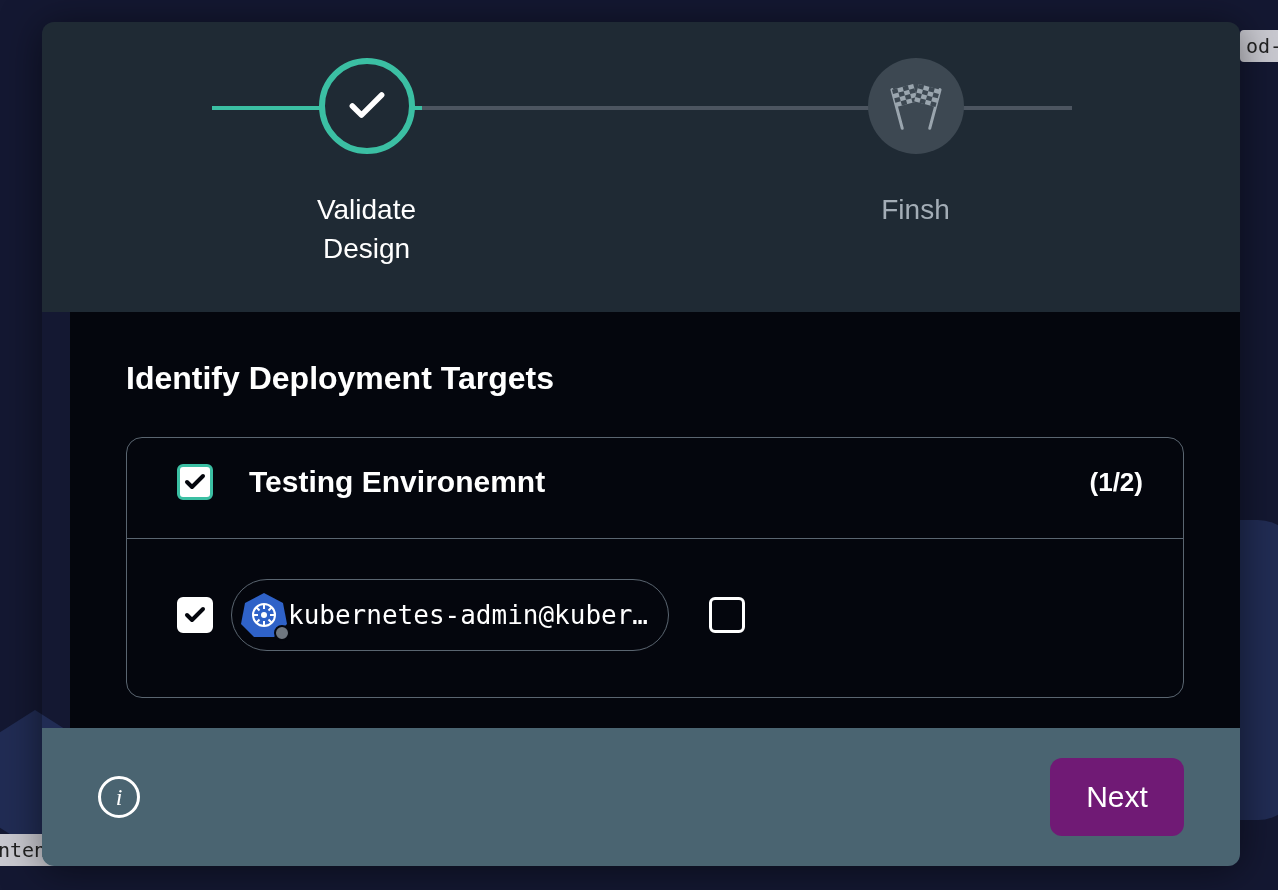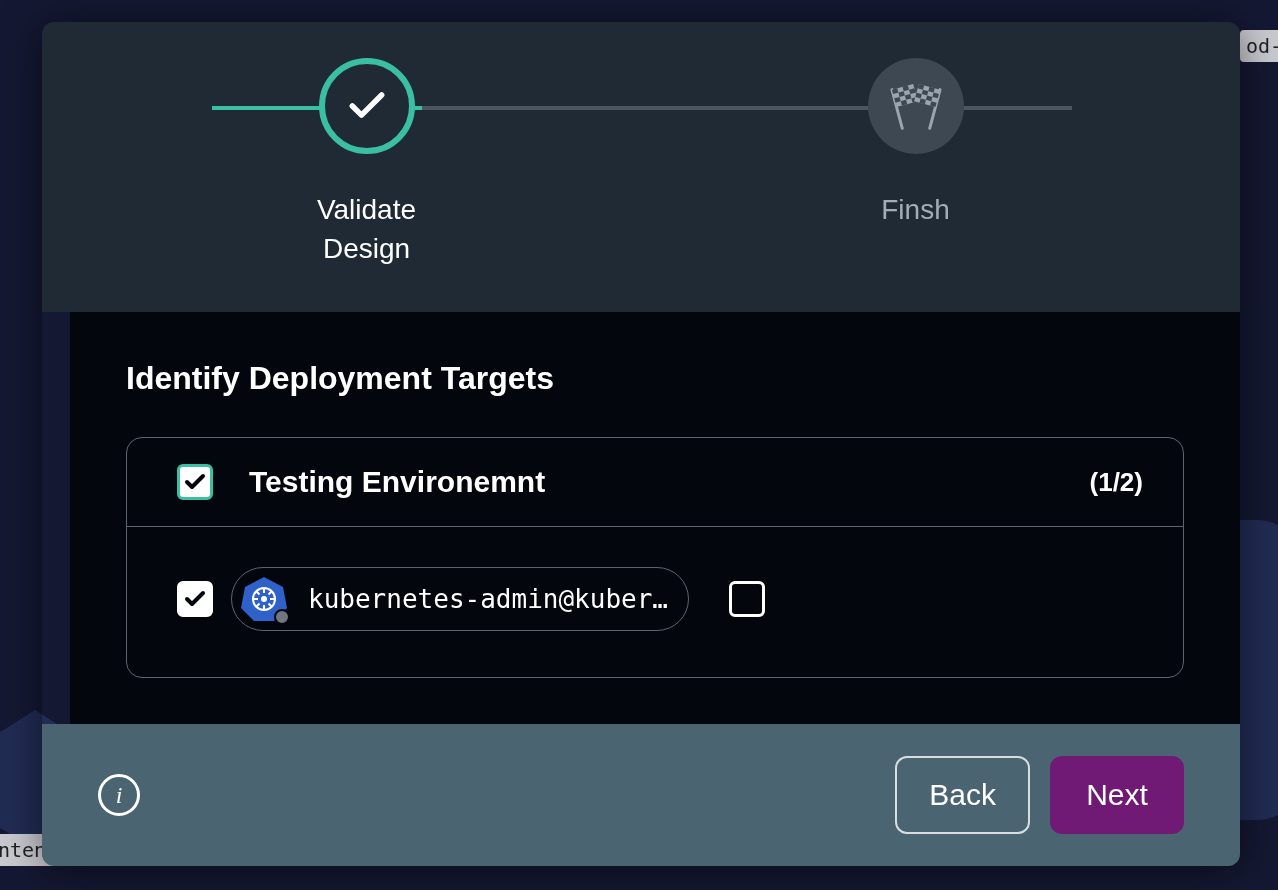--- a/index.html
+++ b/index.html
@@ -126,21 +126,21 @@
     margin-bottom: 40px;
   }
   .env-group {
     border: 1px solid #5a6570;
     border-radius: 16px;
     padding: 0;
   }
   .env-header {
     display: flex;
     align-items: center;
-    padding: 26px 40px 26px 50px;
+    padding: 26px 40px 38px 50px;
     border-bottom: 1px solid #5a6570;
     gap: 36px;
   }
   .env-header .title {
     font-size: 30px;
     font-weight: 700;
     flex: 1;
   }
   .env-header .count {
     font-size: 26px;
@@ -175,25 +175,25 @@
   .checkbox.checked {
     background: #fff;
   }
   .checkbox.checked.checkbox-env { background: #fff; }
   .checkbox svg { display: none; }
   .checkbox.checked svg { display: block; }
   .chip {
     flex: 1;
     border: 1px solid #5a6570;
     border-radius: 999px;
-    height: 64px;
+    height: 72px;
     display: flex;
     align-items: center;
     padding: 0 20px 0 8px;
-    gap: 20px;
+    gap: 0;
     min-width: 0;
   }
   .chip .k8s-icon-wrap {
     width: 48px; height: 48px;
     position: relative;
     flex-shrink: 0;
   }
   .chip .name {
     font-size: 26px;
     font-family: monospace;
@@ -373,17 +373,16 @@
         </div>
       </div>
     </div>
   </div>
 
   <div class="footer">
     <div class="info-btn">
       <span>i</span>
     </div>
     <div class="spacer"></div>
-    <div class="btn btn-secondary">Back</div>
     <div class="btn btn-primary">Next</div>
   </div>
 
 </div>
 
 </body></html>

